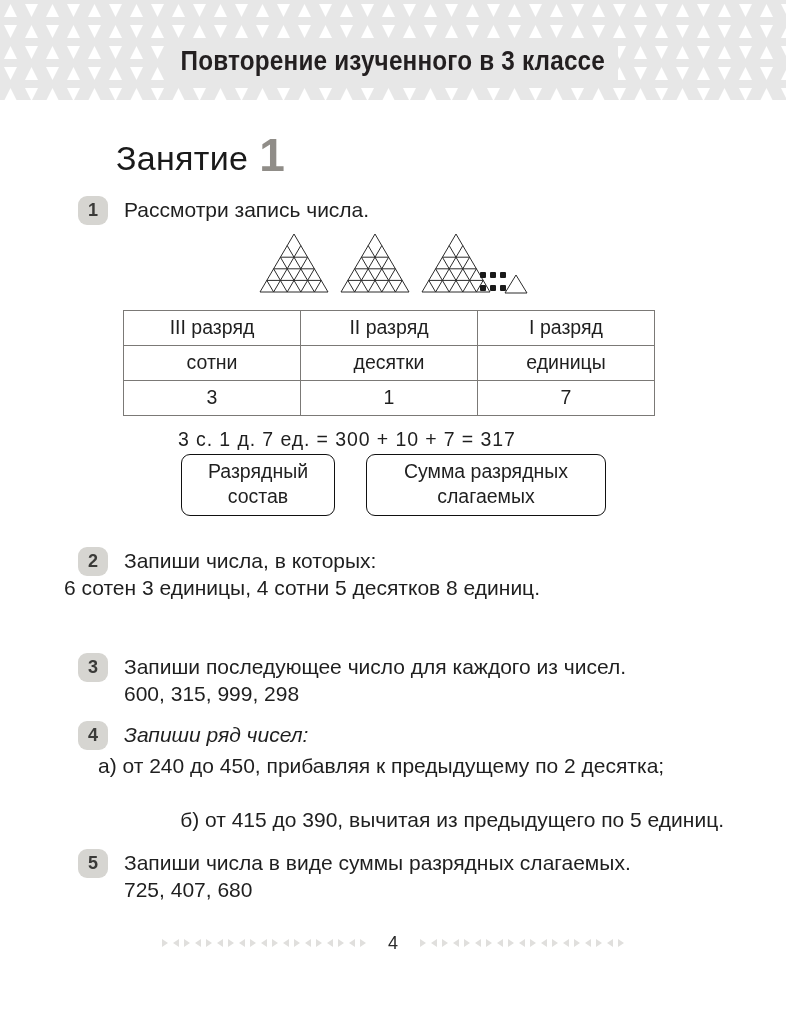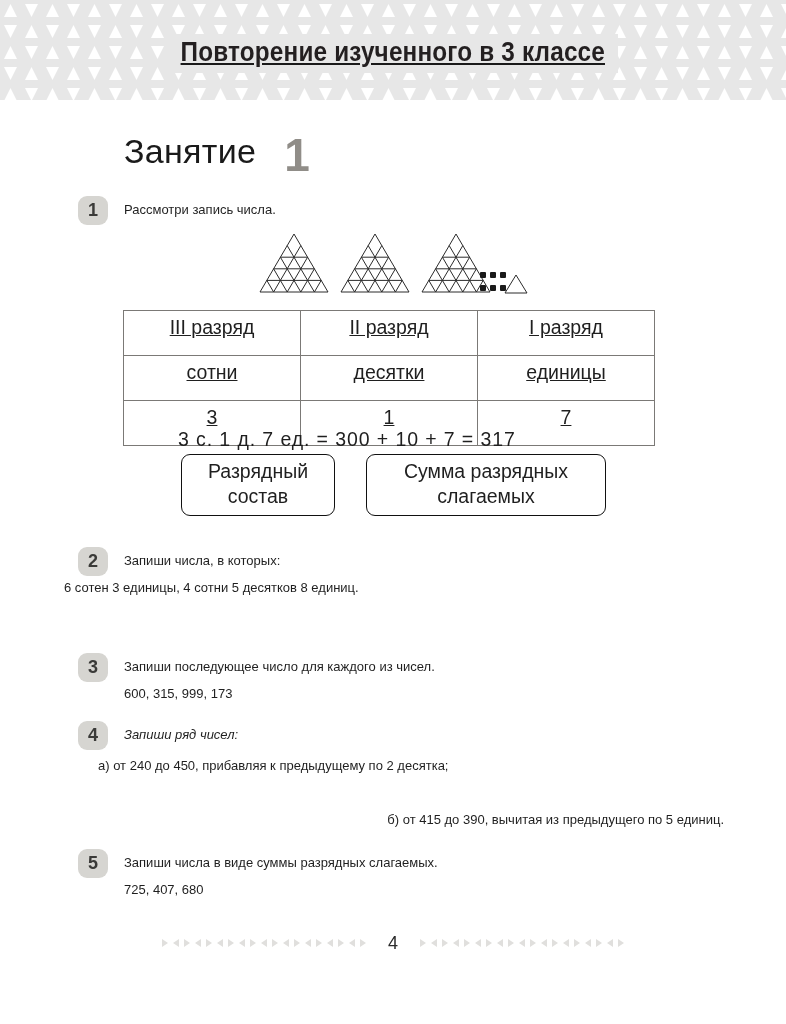--- a/index.html
+++ b/index.html
@@ -29,27 +29,26 @@
   #header-pattern {
     position: absolute;
     left: 0;
     top: 0;
     width: 786px;
     height: 100px;
   }
   #header-title-wrap {
     position: absolute;
     left: 0;
-    top: 3px;
+    top: 12px;
     width: 786px;
     height: 100px;
     display: flex;
     align-items: center;
     justify-content: center;
-    text-decoration: underline;
   }
   #header-title {
     font-family: "Liberation Sans Narrow", "Liberation Sans", sans-serif;
     font-size: 27px;
     font-weight: bold;
     letter-spacing: 0.2px;
     color: #231f20;
     background: #e7e7e7;
     padding: 3px 14px 5px 14px;
     white-space: nowrap;
@@ -61,26 +60,25 @@
   #content {
     position: absolute;
     left: 0;
     top: 100px;
     width: 786px;
   }
 
   
   #lesson-title {
     position: absolute;
-    left: 124px;
+    left: 116px;
     top: 32px;
     display: flex;
-    align-items: flex-start;
+    align-items: flex-end;
     white-space: nowrap;
-    gap: 17px;
   }
   #lesson-title-word {
     font-size: 34px;
     font-weight: 500;
     color: #1a1a1a;
     letter-spacing: 0.3px;
   }
   #lesson-title-number {
     font-size: 46px;
     font-weight: bold;
@@ -104,21 +102,21 @@
     color: #3a3a38;
     font-size: 18px;
     font-weight: bold;
     display: flex;
     align-items: center;
     justify-content: center;
     box-sizing: border-box;
   }
   .ex-body {
     position: absolute;
-    font-size: 13px;
+    font-size: 21px;
     line-height: 27px;
     color: #1f1f1f;
   }
   .ex-line { white-space: nowrap; }
   .ex-para-justify {
     text-align: justify;
     text-align-last: left;
   }
   .indent { text-indent: 34px; }
 
@@ -155,23 +153,22 @@
     width: 532px;
     border-collapse: collapse;
     border: 1.6px solid #555350;
     table-layout: fixed;
   }
   #pv-table td {
     border: 1px solid #7b7976;
     text-align: center;
     font-size: 19.5px;
     color: #1f1f1f;
-    padding: 5px 0 16px 0;
+    padding: 5px 0 6px 0;
     height: 22px;
-    text-decoration: underline;
   }
 
   
   #equation {
     position: absolute;
     left: 178px;
     top: 328px;
     font-size: 19.5px;
     color: #1f1f1f;
     letter-spacing: 0.9px;
@@ -355,21 +352,21 @@
     </div>
     <div class="ex-body" style="left:64px; top:474px; width:660px;">
       <div class="ex-line">6 сотен 3 единицы, 4 сотни 5 десятков 8 единиц.</div>
     </div>
   </div>
 
   <div class="exercise">
     <div class="ex-badge" style="left:78px; top:553px;">3</div>
     <div class="ex-body" style="left:124px; top:553px; width:620px;">
       <div class="ex-line">Запиши последующее число для каждого из чисел.</div>
-      <div class="ex-line">600, 315, 999, 173</div>
+      <div class="ex-line">600, 315, 999, 298</div>
     </div>
   </div>
 
   <div class="exercise">
     <div class="ex-badge" style="left:78px; top:621px;">4</div>
     <div class="ex-body" style="left:124px; top:621px; width:600px;font-style:italic;">
       <div class="ex-line">Запиши ряд чисел:</div>
     </div>
     <div class="ex-body ex-para-justify indent" style="left:64px; top:652px; width:654px;">а) от 240 до 450, прибавляя к предыдущему по 2 десятка;</div>
     <div class="ex-body indent" style="left:64px; top:706px; width:660px;text-align:right;">б) от 415 до 390, вычитая из предыдущего по 5 единиц.</div>

